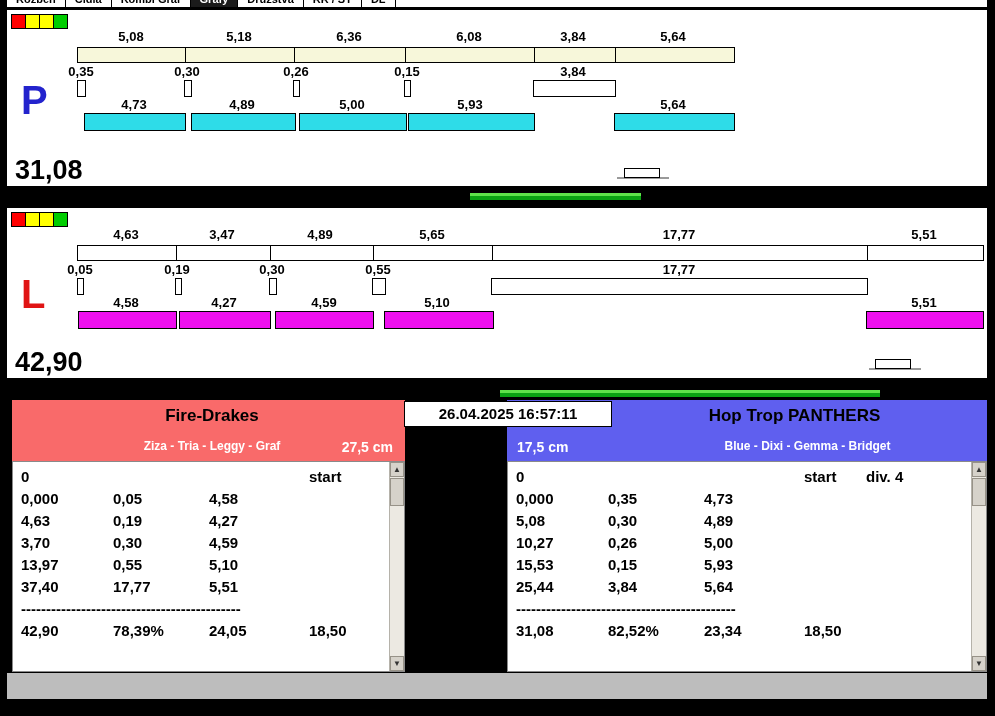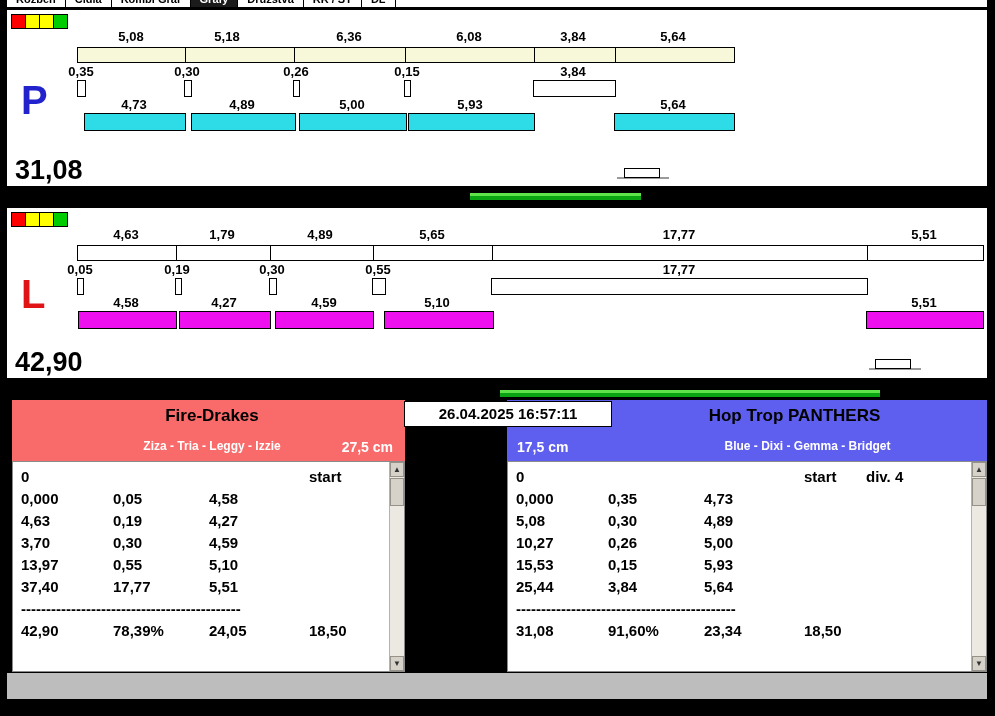--- a/index.html
+++ b/index.html
@@ -112,21 +112,21 @@
         </div>
       <div class="letter" style="color: rgb(35, 35, 205);">P</div>
       <div class="total">31,08</div>
       <div class="track"></div>
       <div class="thumb"></div>
     <div class="num-label split-label" style="left: 124px;">5,08</div>
         <div class="gap-box" style="left: 70px; width: 7px;"></div>
         <div class="num-label gap-label" style="left: 74px;">0,35</div>
         <div class="run-box" style="left: 77px; width: 100px; background: rgb(46, 220, 232);"></div>
         <div class="num-label run-label" style="left: 127px;">4,73</div>
-        <div class="num-label split-label" style="left: 220px;">5,18</div>
+        <div class="num-label split-label" style="left: 232px;">5,18</div>
         <div class="gap-box" style="left: 177px; width: 6px;"></div>
         <div class="num-label gap-label" style="left: 180px;">0,30</div>
         <div class="run-box" style="left: 184px; width: 103px; background: rgb(46, 220, 232);"></div>
         <div class="num-label run-label" style="left: 235px;">4,89</div>
         <div class="num-label split-label" style="left: 342px;">6,36</div>
         <div class="gap-box" style="left: 286px; width: 5px;"></div>
         <div class="num-label gap-label" style="left: 289px;">0,26</div>
         <div class="run-box" style="left: 292px; width: 106px; background: rgb(46, 220, 232);"></div>
         <div class="num-label run-label" style="left: 345px;">5,00</div>
         <div class="num-label split-label" style="left: 462px;">6,08</div>
@@ -161,21 +161,21 @@
         </div>
       <div class="letter" style="color: rgb(224, 20, 20);">L</div>
       <div class="total">42,90</div>
       <div class="track"></div>
       <div class="thumb"></div>
     <div class="num-label split-label" style="left: 119px;">4,63</div>
         <div class="gap-box" style="left: 70px; width: 5px;"></div>
         <div class="num-label gap-label" style="left: 73px;">0,05</div>
         <div class="run-box" style="left: 71px; width: 97px; background: rgb(239, 16, 239);"></div>
         <div class="num-label run-label" style="left: 119px;">4,58</div>
-        <div class="num-label split-label" style="left: 215px;">1,79</div>
+        <div class="num-label split-label" style="left: 215px;">3,47</div>
         <div class="gap-box" style="left: 168px; width: 5px;"></div>
         <div class="num-label gap-label" style="left: 170px;">0,19</div>
         <div class="run-box" style="left: 172px; width: 90px; background: rgb(239, 16, 239);"></div>
         <div class="num-label run-label" style="left: 217px;">4,27</div>
         <div class="num-label split-label" style="left: 313px;">4,89</div>
         <div class="gap-box" style="left: 262px; width: 6px;"></div>
         <div class="num-label gap-label" style="left: 265px;">0,30</div>
         <div class="run-box" style="left: 268px; width: 97px; background: rgb(239, 16, 239);"></div>
         <div class="num-label run-label" style="left: 317px;">4,59</div>
         <div class="num-label split-label" style="left: 425px;">5,65</div>
@@ -191,21 +191,21 @@
         <div class="num-label run-label" style="left: 917px;">5,51</div>
       </div>
   </section>
   <div class="greenbar gl"></div>
 
   <div class="bottom">
 
     <div class="team team-left">
       <div class="team-header" style="background: rgb(249, 106, 106);">
         <div class="team-name">Fire-Drakes</div>
-        <div class="team-members">Ziza - Tria - Leggy - Izzie</div>
+        <div class="team-members">Ziza - Tria - Leggy - Graf</div>
         <div class="team-cm">27,5 cm</div>
       </div>
       <div class="ttable">
           <div class="trow">
             <span class="tcell" style="left: 8px;">0</span>
             <span class="tcell" style="left: 296px;">start</span>
             <span class="tcell" style="left: 398px;">div. 4</span>
           </div>
           <div class="trow">
             <span class="tcell" style="left: 8px;">0,000</span>
@@ -280,21 +280,21 @@
             <span class="tcell" style="left: 196px;">5,93</span>
           </div>
           <div class="trow">
             <span class="tcell" style="left: 8px; text-align: right;">25,44</span>
             <span class="tcell" style="left: 100px;">3,84</span>
             <span class="tcell" style="left: 196px;">5,64</span>
           </div>
           <div class="trow sep">--------------------------------------------</div>
           <div class="trow">
             <span class="tcell" style="left: 8px;">31,08</span>
-            <span class="tcell" style="left: 100px;">91,60%</span>
+            <span class="tcell" style="left: 100px;">82,52%</span>
             <span class="tcell" style="left: 196px;">23,34</span>
             <span class="tcell" style="left: 296px;">18,50</span>
           </div>
         </div>
       <div class="vscroll">
         <div class="sarrow up">▲</div>
         <div class="sthumb"></div>
         <div class="sarrow down">▼</div>
       </div>
     </div>

